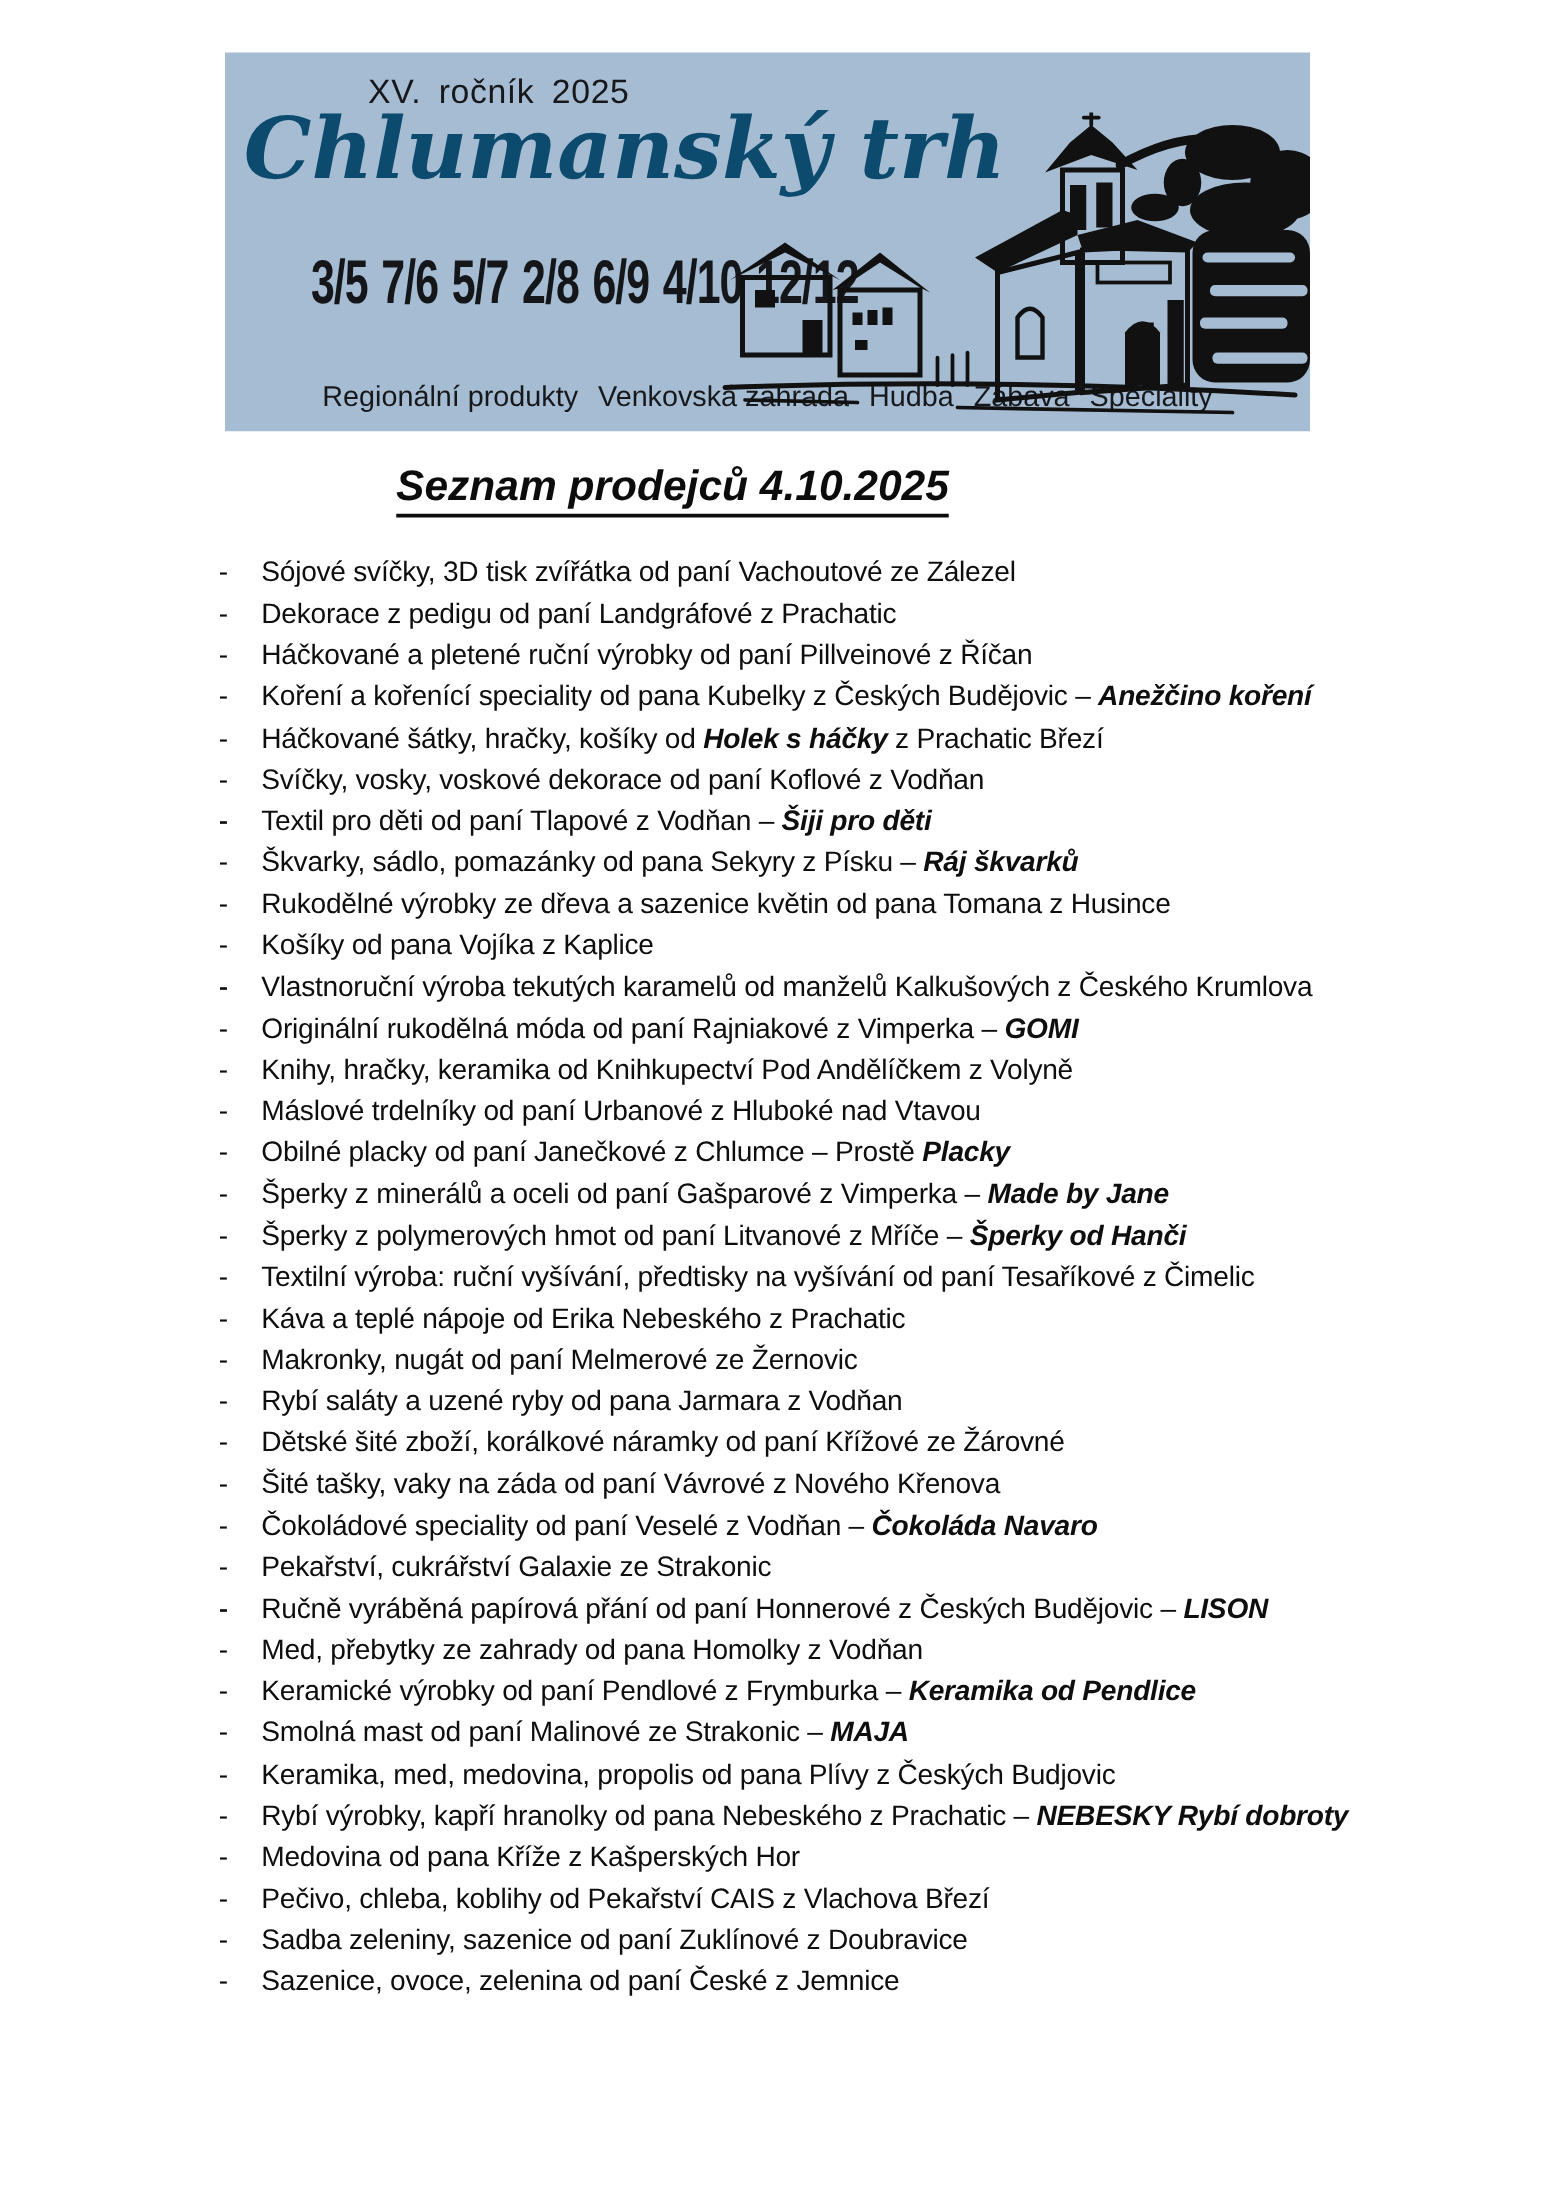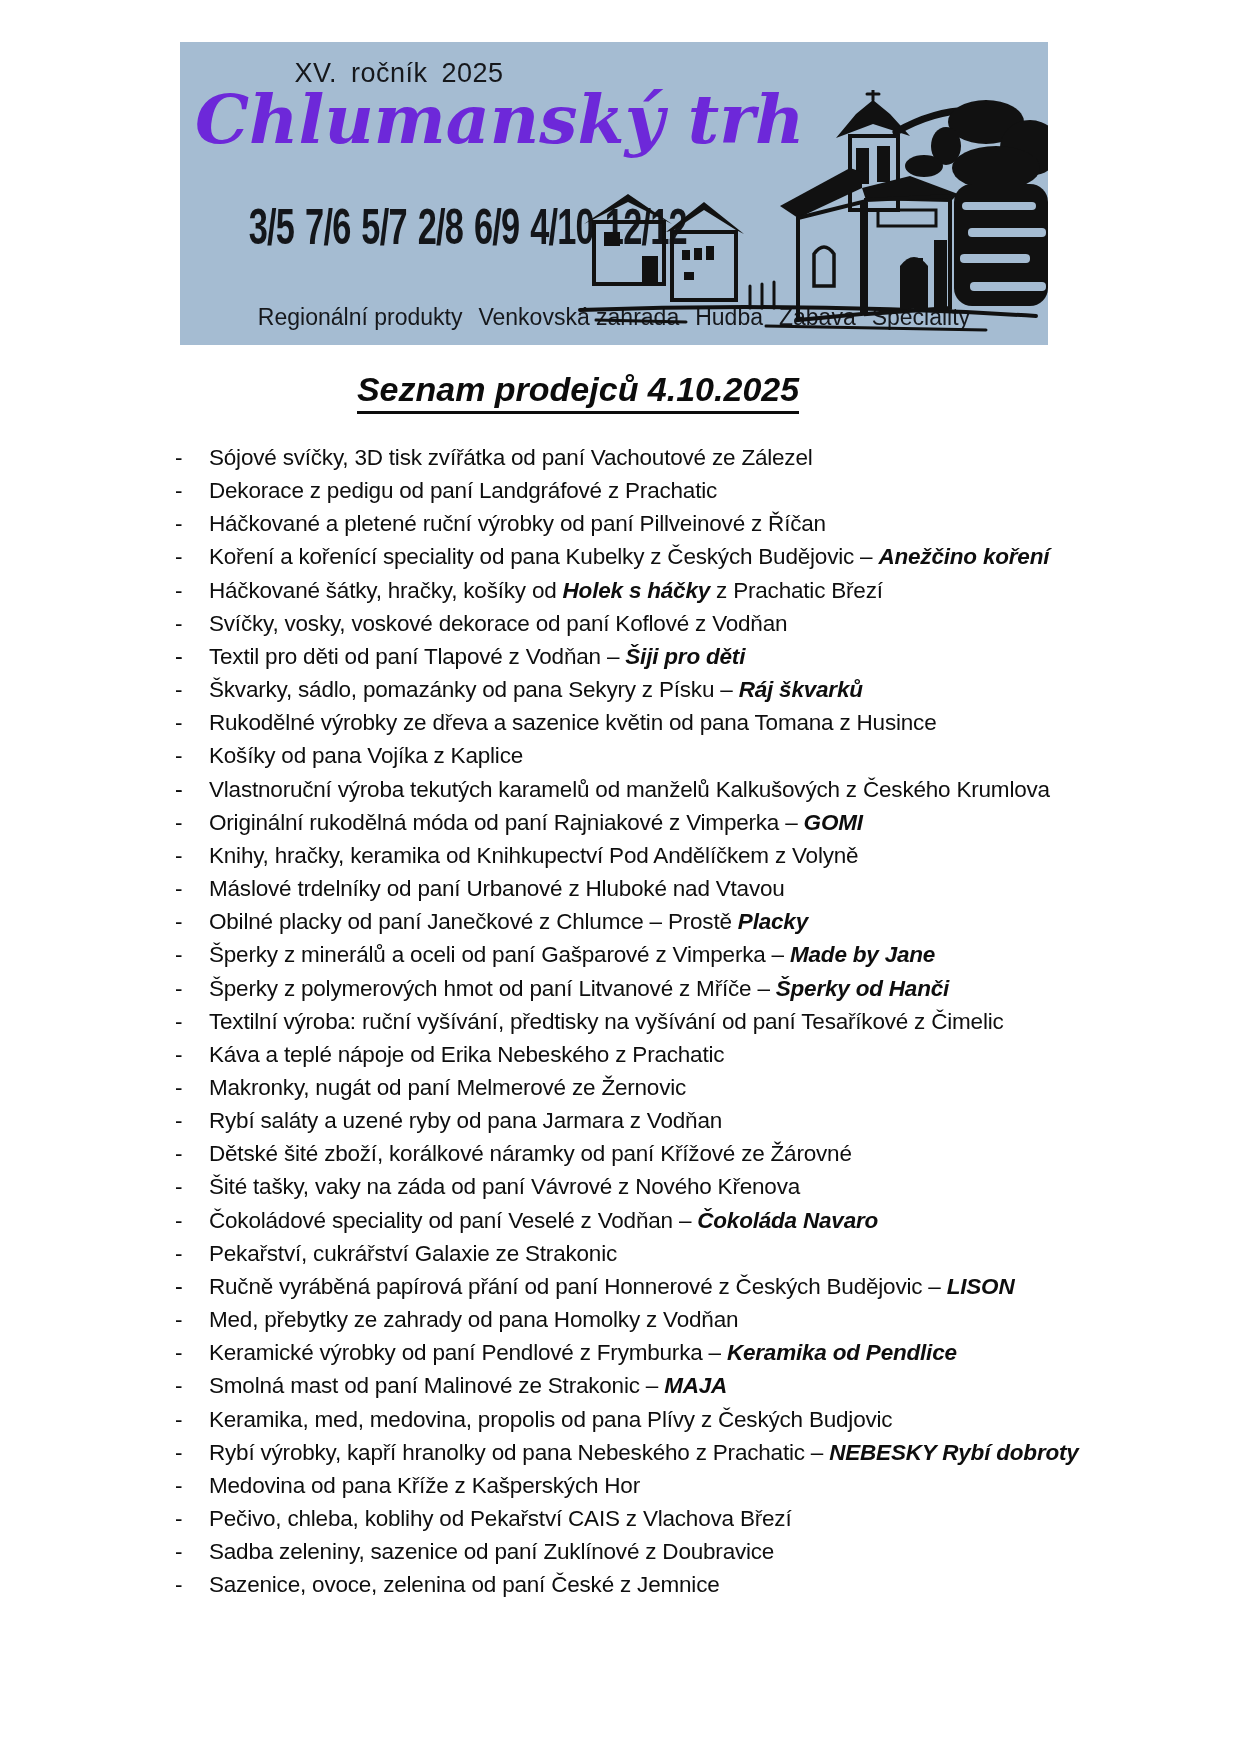--- a/index.html
+++ b/index.html
@@ -6,34 +6,34 @@
   .page{position:relative;width:1241px;height:1755px;background:#ffffff;overflow:hidden;
         font-family:"Liberation Sans",sans-serif;color:#111;}
 
   
   .header-box{position:absolute;left:180px;top:42px;width:868px;height:303px;
               background:#a5bcd2;overflow:hidden;}
   .edition{position:absolute;top:16px;left:0;width:438px;text-align:center;
            font-size:27px;letter-spacing:.5px;word-spacing:6px;color:#16181c;}
   .script-title{position:absolute;top:40px;left:15px;width:600px;text-align:center;
                 font-family:"DejaVu Serif",serif;font-style:italic;font-weight:bold;
-                font-size:68px;line-height:1.1;color:#6d28d9;white-space:nowrap;}
+                font-size:68px;line-height:1.1;color:#0c4a6e;white-space:nowrap;}
   .dates{position:absolute;top:158px;left:0;width:538px;text-align:center;
          font-weight:bold;font-size:44px;line-height:54px;color:#14161a;white-space:nowrap;}
   .dates-inner{display:inline-block;transform:scale(.78,1.12);transform-origin:center;
                letter-spacing:-1px;}
   .dates-inner .date{margin:0 7px;}
   .tagline{position:absolute;bottom:14px;left:0;width:100%;text-align:center;
            font-size:23px;color:#16181c;white-space:nowrap;}
   .tagline .phrase{margin:10px 8px;}
   .illustration{position:absolute;right:0;top:48px;width:482px;height:250px;}
 
   
   .doc-title{position:absolute;top:370px;left:0;width:1076px;text-align:center;
-             font-size:34px;font-weight:bold;font-style:italic;color:#0c0c0c;padding-left:40px;}
+             font-size:34px;font-weight:bold;font-style:italic;color:#0c0c0c;}
   .doc-title .u{border-bottom:3px solid #0c0c0c;padding-bottom:3px;}
 
   
   .seller-list{position:absolute;top:441px;left:173px;width:1010px;margin:0;padding:0;
                list-style:none;font-size:22.5px;letter-spacing:-.2px;color:#0e0e0e;}
   .seller-list li{position:relative;line-height:33.15px;padding-left:36px;white-space:nowrap;}
   .seller-list .bullet{position:absolute;left:2px;top:0;}
   .seller-list em{font-style:italic;font-weight:bold;}
 </style>
 </head>

